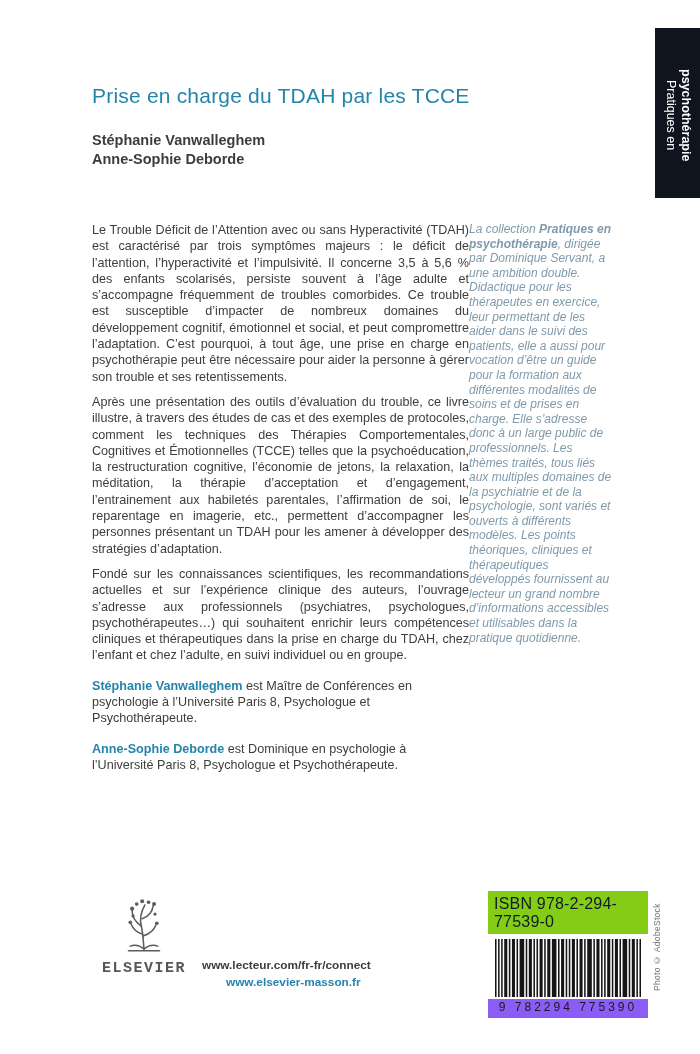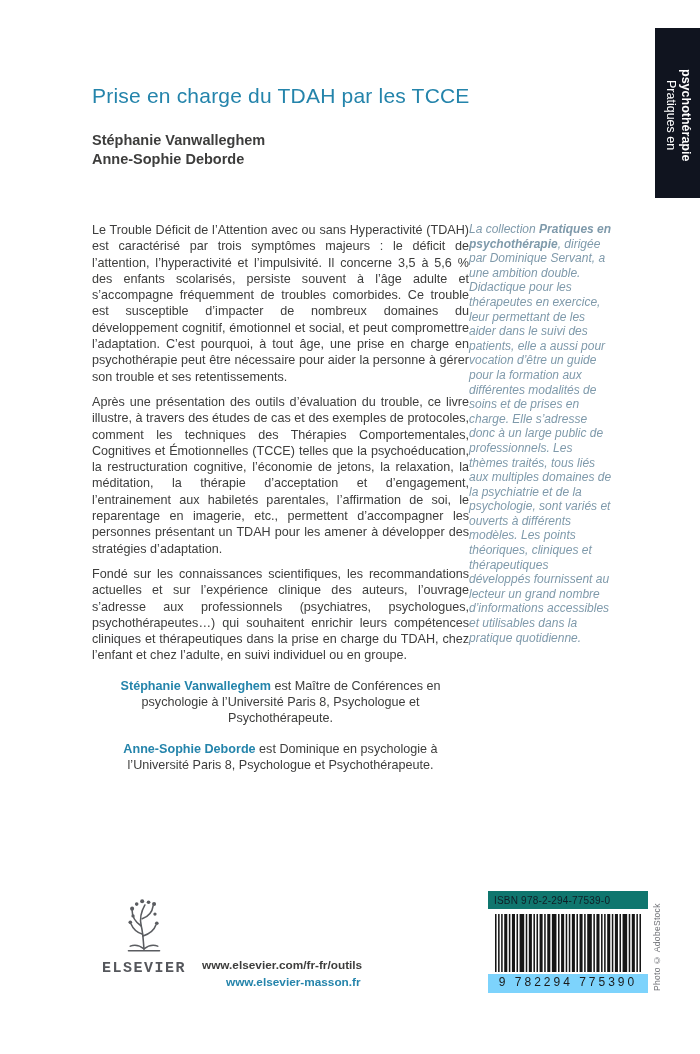--- a/index.html
+++ b/index.html
@@ -15,41 +15,41 @@
   .tab-text .l2 { font-weight:bold; }
 
   
   .book-title { position:absolute; left:92px; top:84px; width:520px; font-size:21px; font-weight:normal; color:#2484ab; letter-spacing:0.2px; }
   .authors { position:absolute; left:92px; top:131px; font-size:14.5px; font-weight:bold; color:#3d3d3c; line-height:19px; }
 
   
   .columns { position:absolute; left:92px; top:222px; width:556px; display:flex; }
   .main-col { width:377px; color:#3d3d3c; font-size:12.6px; line-height:16.3px; text-align:justify; }
   .main-col p { margin:0 0 9px 0; }
-  .main-col p.bio { margin-top:14px; margin-bottom:0; text-align:center; }
+  .main-col p.bio { margin-top:14px; margin-bottom:0; text-align:left; }
   .bio .bio-name { color:#2484ab; font-weight:bold; }
   .side-col { width:143px; color:#7f9aab; font-style:italic; font-size:12px; line-height:14.6px; }
   .side-col .sb-bold { font-weight:bold; }
 
   
   .logo-block { position:absolute; left:98px; top:894px; width:92px; text-align:center; }
   .logo-block svg { display:block; margin:0 auto; }
   .elsevier-wordmark { font-family:Liberation Mono, monospace; font-weight:bold; font-size:15px; letter-spacing:1.5px; color:#55575c; margin-top:2px; }
 
   .urls { position:absolute; left:202px; top:957px; font-size:11.8px; font-weight:bold; line-height:17px; }
   .urls a { text-decoration:none; display:block; }
   .url-connect { color:#3d3d3c; }
   .url-masson { color:#2484ab;margin-left:24px; }
 
   .isbn-block { position:absolute; left:488px; top:891px; width:160px; }
-  .isbn-label { background:#0f766e; color:#0f1e26; font-size:10px; padding:4px 6px 3px 6px; letter-spacing:0.2px; }
+  .isbn-label { background:#84cc16; color:#0f1e26; font-size:16px; padding:4px 6px 3px 6px; letter-spacing:0.2px; }
   .barcode-box { background:#fff; padding:5px 7px 2px 7px; }
   .barcode-box svg { display:block; width:146px; height:58px; }
   .barcode-box rect { fill:#161616; }
-  .barcode-number { font-size:12px; color:#1a1a1a; letter-spacing:3px; text-align:center; padding:1px 0 4px 0; background:#7dd3fc; }
+  .barcode-number { font-size:12px; color:#1a1a1a; letter-spacing:3px; text-align:center; padding:1px 0 4px 0; background:#8b5cf6; }
 
   .photo-credit { position:absolute; left:652px; top:891px; height:100px; writing-mode:vertical-rl; transform:rotate(180deg); font-size:8.5px; color:#707277; letter-spacing:0.3px; }
 </style>
 </head>
 <body>
 
 <div class="page">
 
   <div class="collection-tab">
     <div class="tab-text">
@@ -98,21 +98,21 @@
           <circle cx="20" cy="31" r="2"></circle>
         <circle cx="49" cy="32" r="2"></circle>
           <circle cx="23" cy="24" r="1.8"></circle>
           <circle cx="47" cy="22" r="1.8"></circle>
       </g>
     </svg>
     <div class="elsevier-wordmark">ELSEVIER</div>
   </div>
 
   <div class="urls">
-    <a href="#" class="url-connect">www.elsevier.com/fr-fr/outils</a>
+    <a href="#" class="url-connect">www.lecteur.com/fr-fr/connect</a>
     <a href="#" class="url-masson">www.elsevier-masson.fr</a>
   </div>
 
   <div class="isbn-block">
     <div class="isbn-label">ISBN 978-2-294-77539-0</div>
     <div class="barcode-box">
       <svg viewBox="0 0 95 56" preserveAspectRatio="none" aria-hidden="true">
         <rect x="0" y="0" width="1" height="56"></rect>
           <rect x="2" y="0" width="1" height="56"></rect>
           <rect x="4" y="0" width="1" height="56"></rect>

